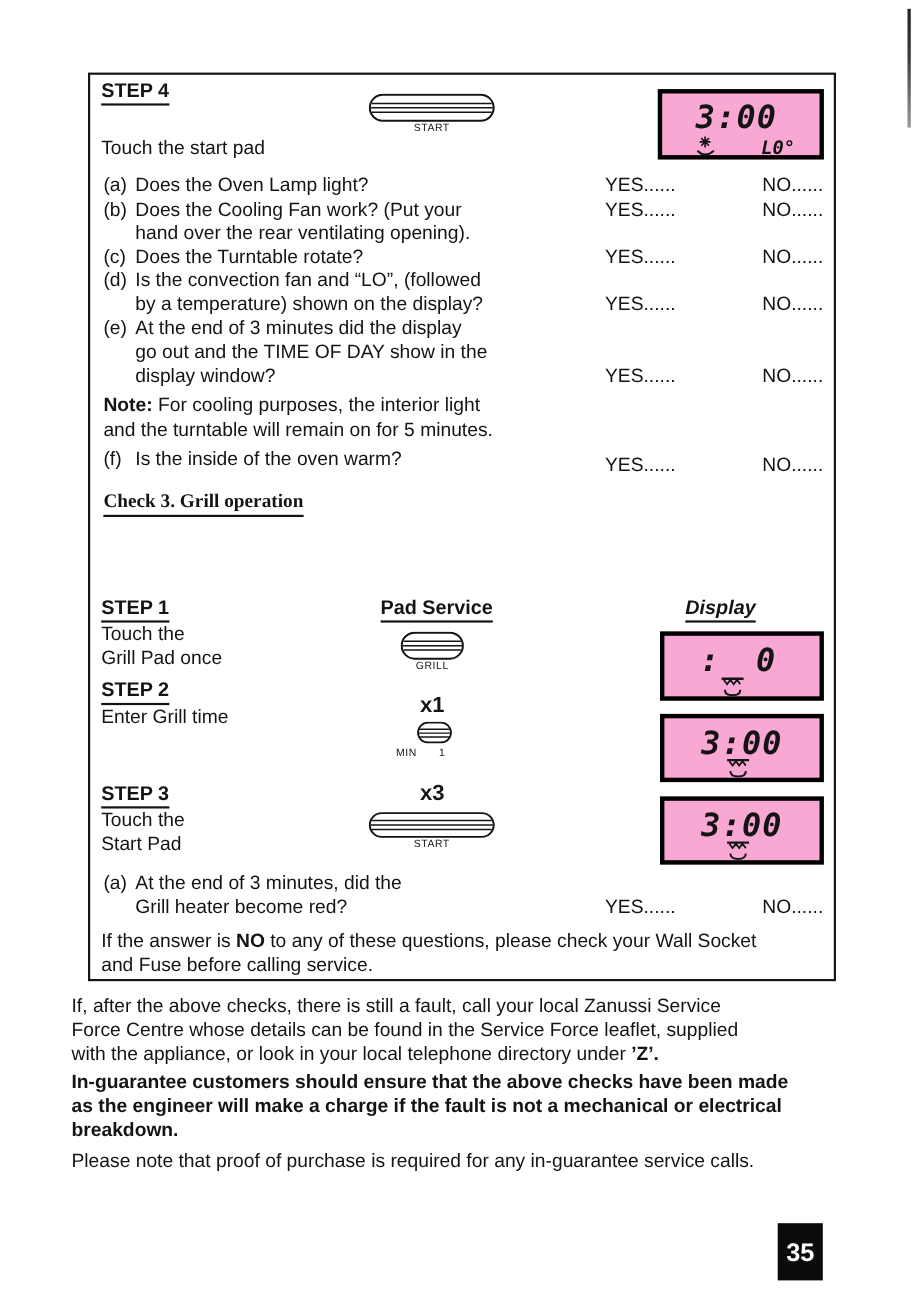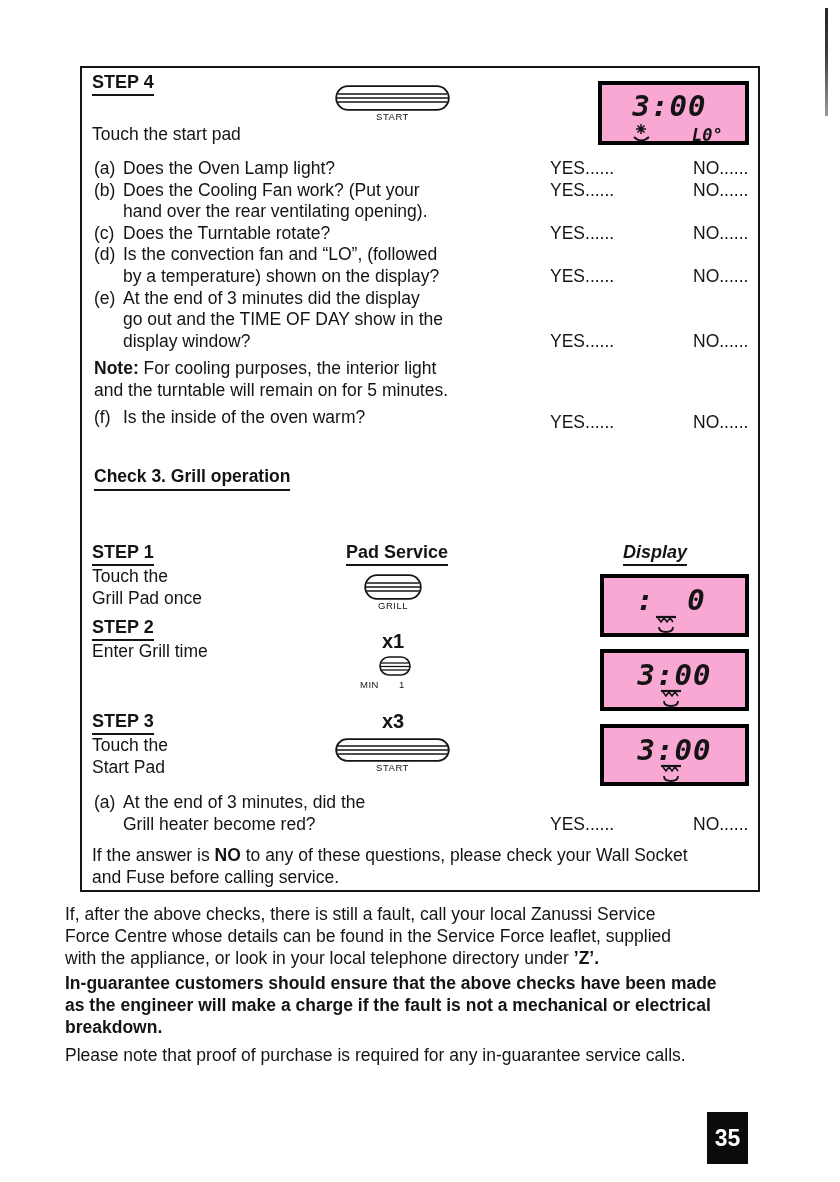--- a/index.html
+++ b/index.html
@@ -26,21 +26,21 @@
   .q-letter { position:absolute; left:0; top:0; }
   .q-text { margin-left:29px; }
   .q-yes { position:absolute; left:456px; top:0; }
   .q-no  { position:absolute; left:599px; top:0; }
   .q-yes.l2, .q-no.l2 { top:21.6px; }
   .q-yes.l3, .q-no.l3 { top:43.2px; }
 
   .note-row { margin-top:6px; }
   .qf-row { margin-top:5px; }
   .caution-row { margin-top:11px; }
-  .check3-row { margin-top:38px; }
+  .check3-row { margin-top:17px;font-family:Liberation Serif, serif; }
 
   
   .pad { display:block; }
   .pad-label { font-size:9.5px; letter-spacing:0.5px; text-align:center; display:block; }
   .times { font-size:20px; font-weight:bold;margin-top:16px; }
 
   
   .lcd-box { position:absolute; border:4px solid #000000; background:#f9a8d4; box-sizing:border-box; }
   .lcd { font-family:"DejaVu Sans Mono","Liberation Mono",monospace; font-style:italic; font-weight:bold;text-align:center; }
   .lcd-time { font-size:29px; letter-spacing:1px; line-height:1; }

